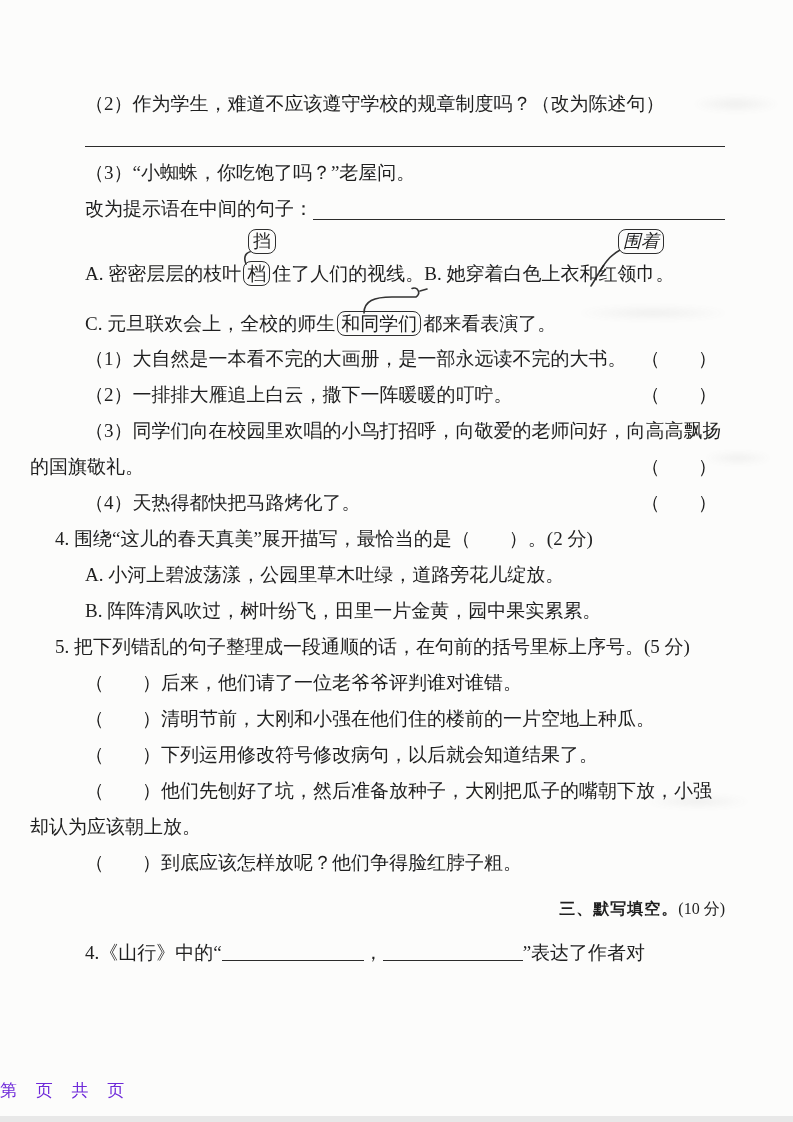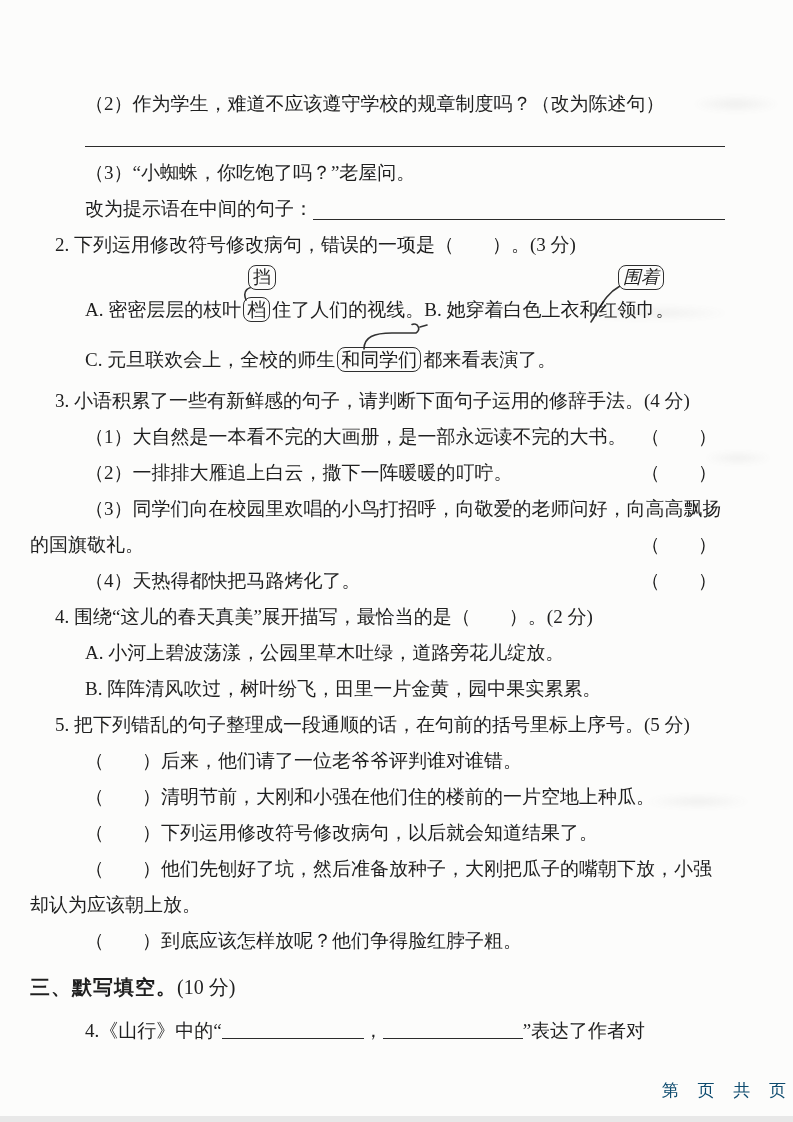--- a/index.html
+++ b/index.html
@@ -48,28 +48,28 @@
   }
   .bubble-a { left:218px; }
   .bubble-b { left:588px;font-style:italic; }
   .fix-svg { position:absolute; left:0; top:0; pointer-events:none; }
 
   
   .blank { display:inline-block; border-bottom:1.4px solid #2b2b2b; height:20px; vertical-align:-2px; }
   .blank-1 { width:142px; }
   .blank-2 { width:140px; }
 
-  .sec-head { font-size:20px; }
+  .sec-head { font-size:16px;text-align:right; }
   .sec-head .bold { font-family:"Liberation Sans","DejaVu Sans",sans-serif; font-weight:bold; letter-spacing:1px; }
   .shanxing { margin-top:8px; }
 
   .footer {
     position:absolute; left:0; right:0; bottom:14px;
-    text-align:right; font-size:17px; letter-spacing:7px;
-    font-family:"Liberation Sans","DejaVu Sans",sans-serif; color:#0c4a6e;
+    text-align:left; font-size:17px; letter-spacing:7px;
+    font-family:"Liberation Sans","DejaVu Sans",sans-serif; color:#6d28d9;
   }
 
   
   .smudge { position:absolute; border-radius:50%; filter:blur(3px); opacity:.10;
             background:radial-gradient(ellipse, #6a6a6a 0%, transparent 70%); }
   .sm1 { width:90px; height:16px; right:12px; top:96px; }
   .sm2 { width:160px; height:14px; right:60px; top:306px; }
   .sm3 { width:70px; height:12px; right:20px; top:452px; }
   .sm4 { width:110px; height:13px; right:40px; top:795px; }
 
@@ -90,21 +90,20 @@
 
     <div class="line sub">（2）作为学生，难道不应该遵守学校的规章制度吗？（改为陈述句）</div>
     <div class="ans-line"></div>
 
     <div class="line sub">（3）“小蜘蛛，你吃饱了吗？”老屋问。</div>
     <div class="prompt-row line">
       <span>改为提示语在中间的句子：</span>
       <span class="fill"></span>
     </div>
 
-    <div class="line qnum">2. 下列运用修改符号修改病句，错误的一项是（　　）。(3 分)</div>
 
     <div class="fix-figure">
       <svg class="fix-svg" width="695" height="114" viewBox="0 0 695 114">
         <g fill="none" stroke="#333" stroke-width="1.6" stroke-linecap="round">
           <path d="M 216 37 C 212 27 218 24 228 23"></path>
           <path d="M 561 59 C 571 44 574 32 590 23"></path>
           <path d="M 334 86 C 334 74 344 70 362 70 L 386 70 A 4.6 4.6 0 1 0 382 61.5 M 390 64 L 397 62"></path>
         </g>
       </svg>
 
@@ -113,21 +112,20 @@
 
       <div class="fix-row row-ab">
         <span>A. 密密层层的枝叶</span><span class="boxed">档</span><span>住了人们的视线。</span><span>B. 她穿着白色上衣和</span><span>红领巾。</span>
       </div>
 
       <div class="fix-row row-c">
         <span>C. 元旦联欢会上，全校的师生</span><span class="boxed">和同学们</span><span>都来看表演了。</span>
       </div>
     </div>
 
-    <div class="line qnum mt6">3. 小语积累了一些有新鲜感的句子，请判断下面句子运用的修辞手法。(4 分)</div>
 
     <div class="line sub rel">
       <span>（1）大自然是一本看不完的大画册，是一部永远读不完的大书。</span>
       <span class="paren-right">（　　）</span>
     </div>
     <div class="line sub rel">
       <span>（2）一排排大雁追上白云，撒下一阵暖暖的叮咛。</span>
       <span class="paren-right">（　　）</span>
     </div>
     <div class="line hang rel">

